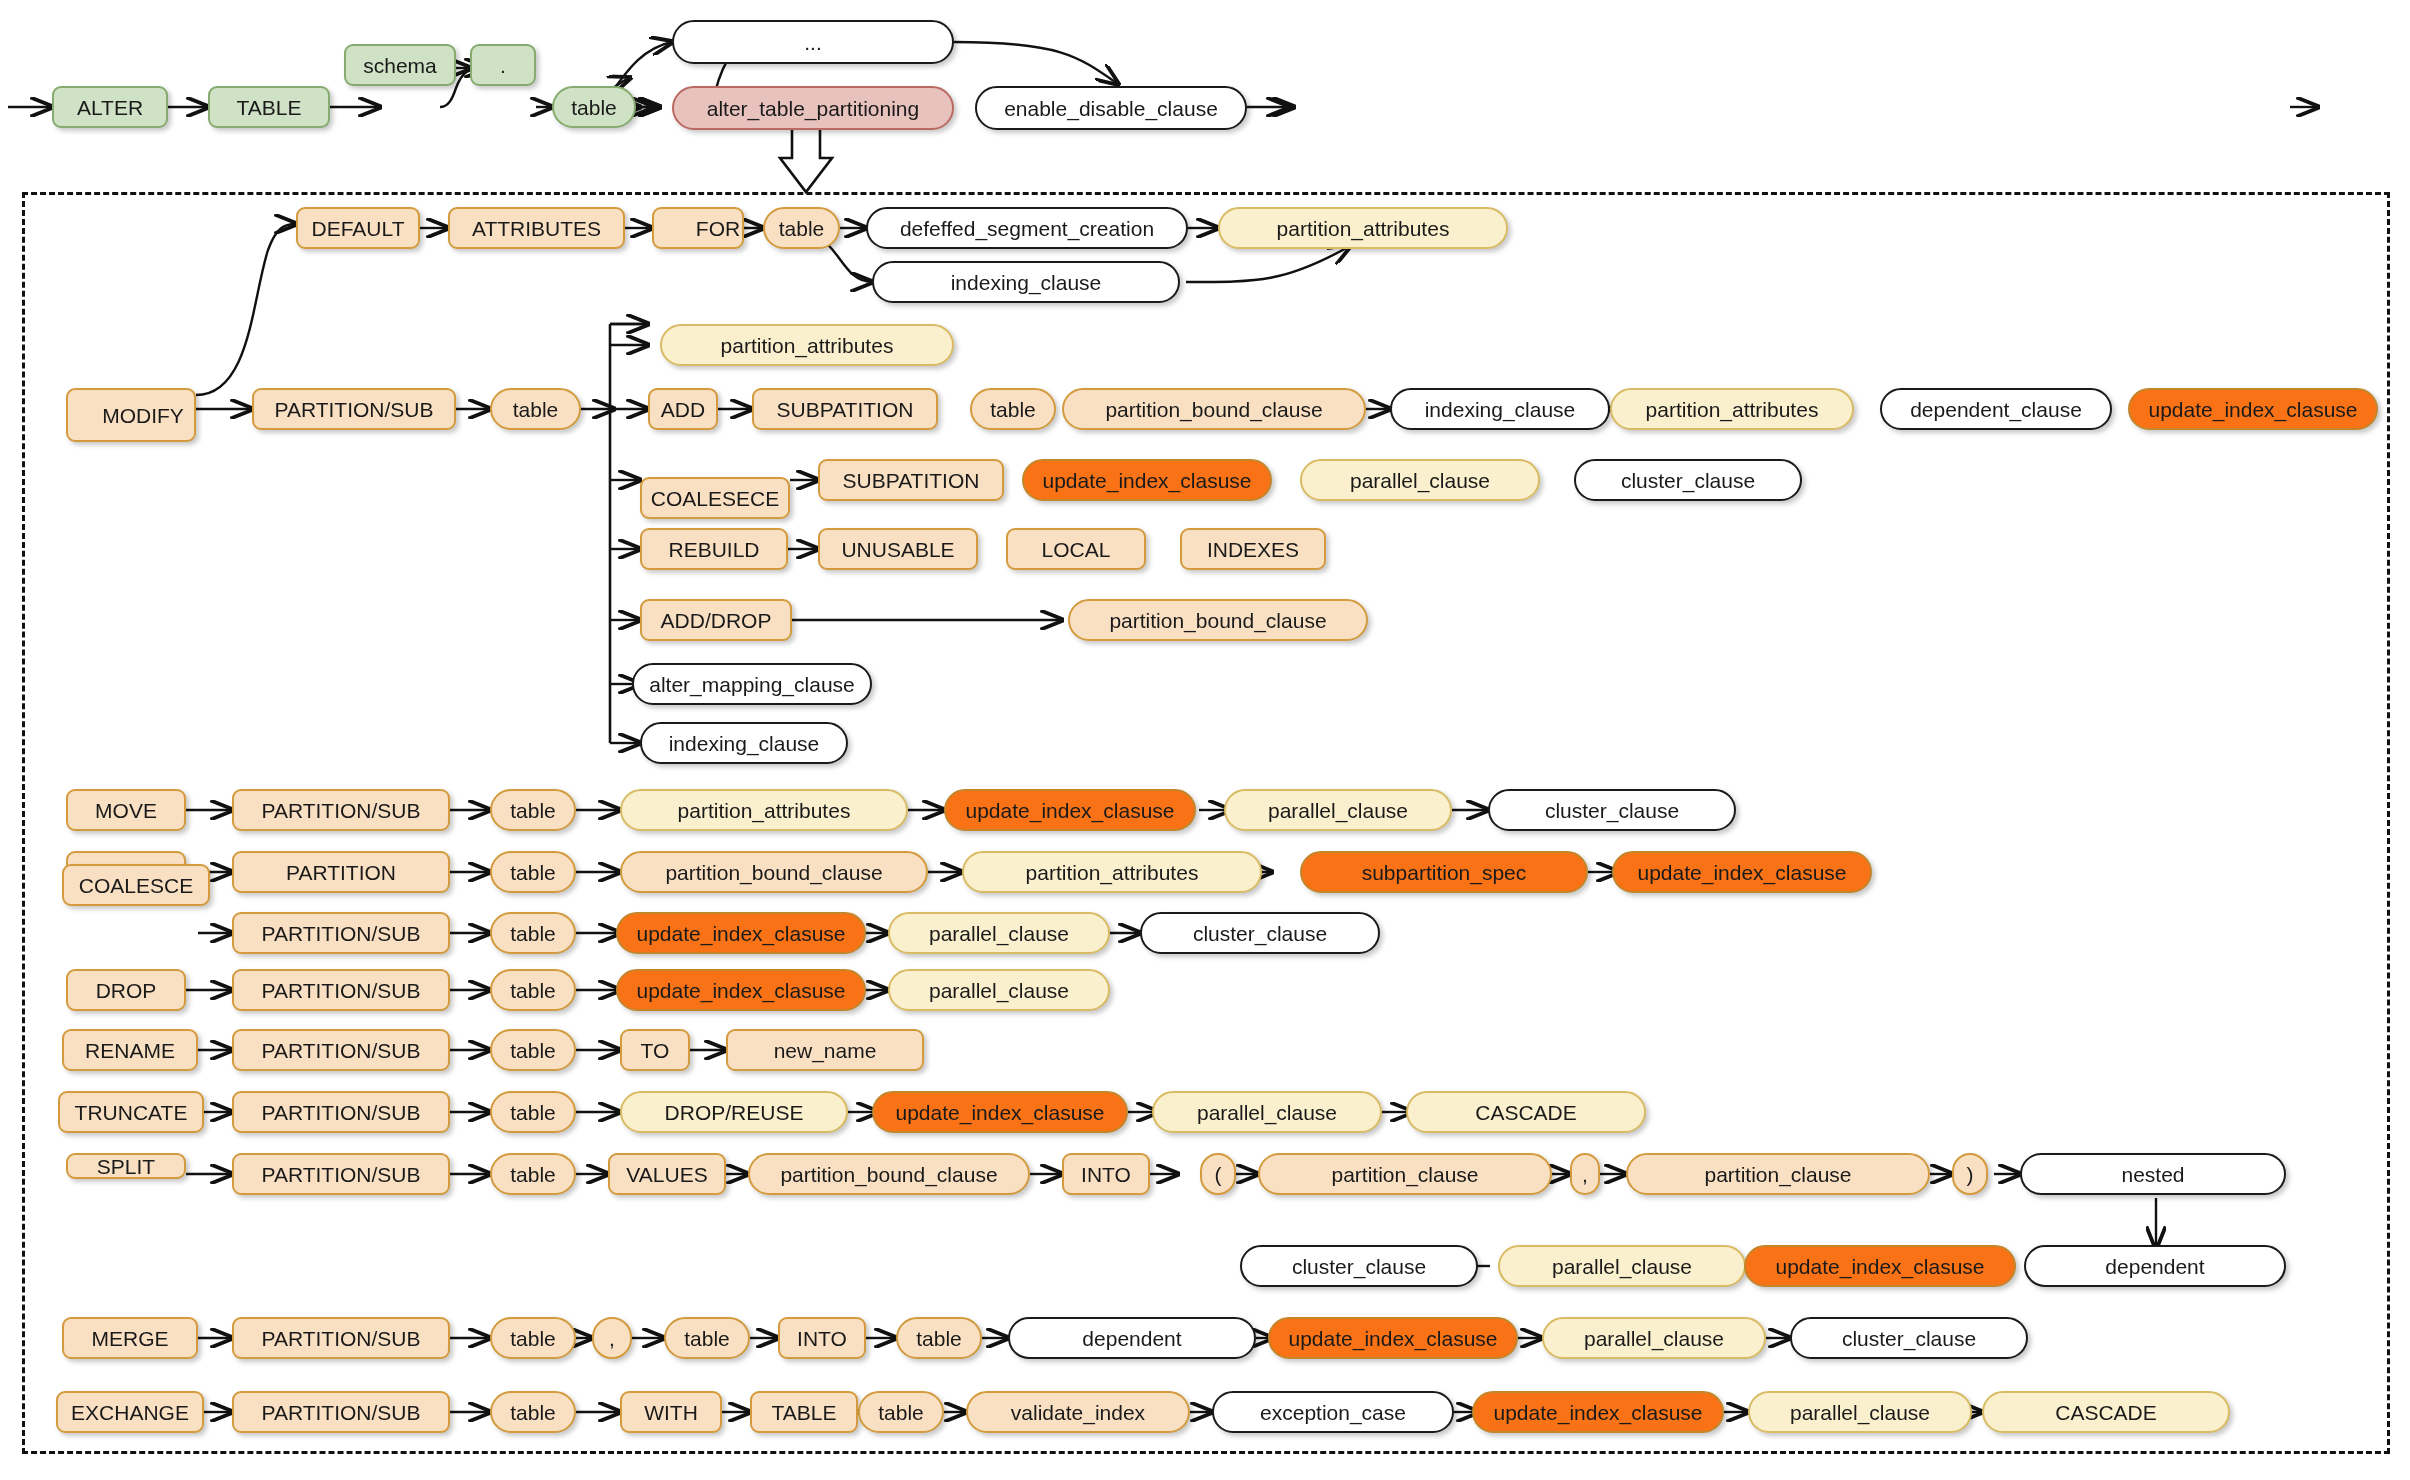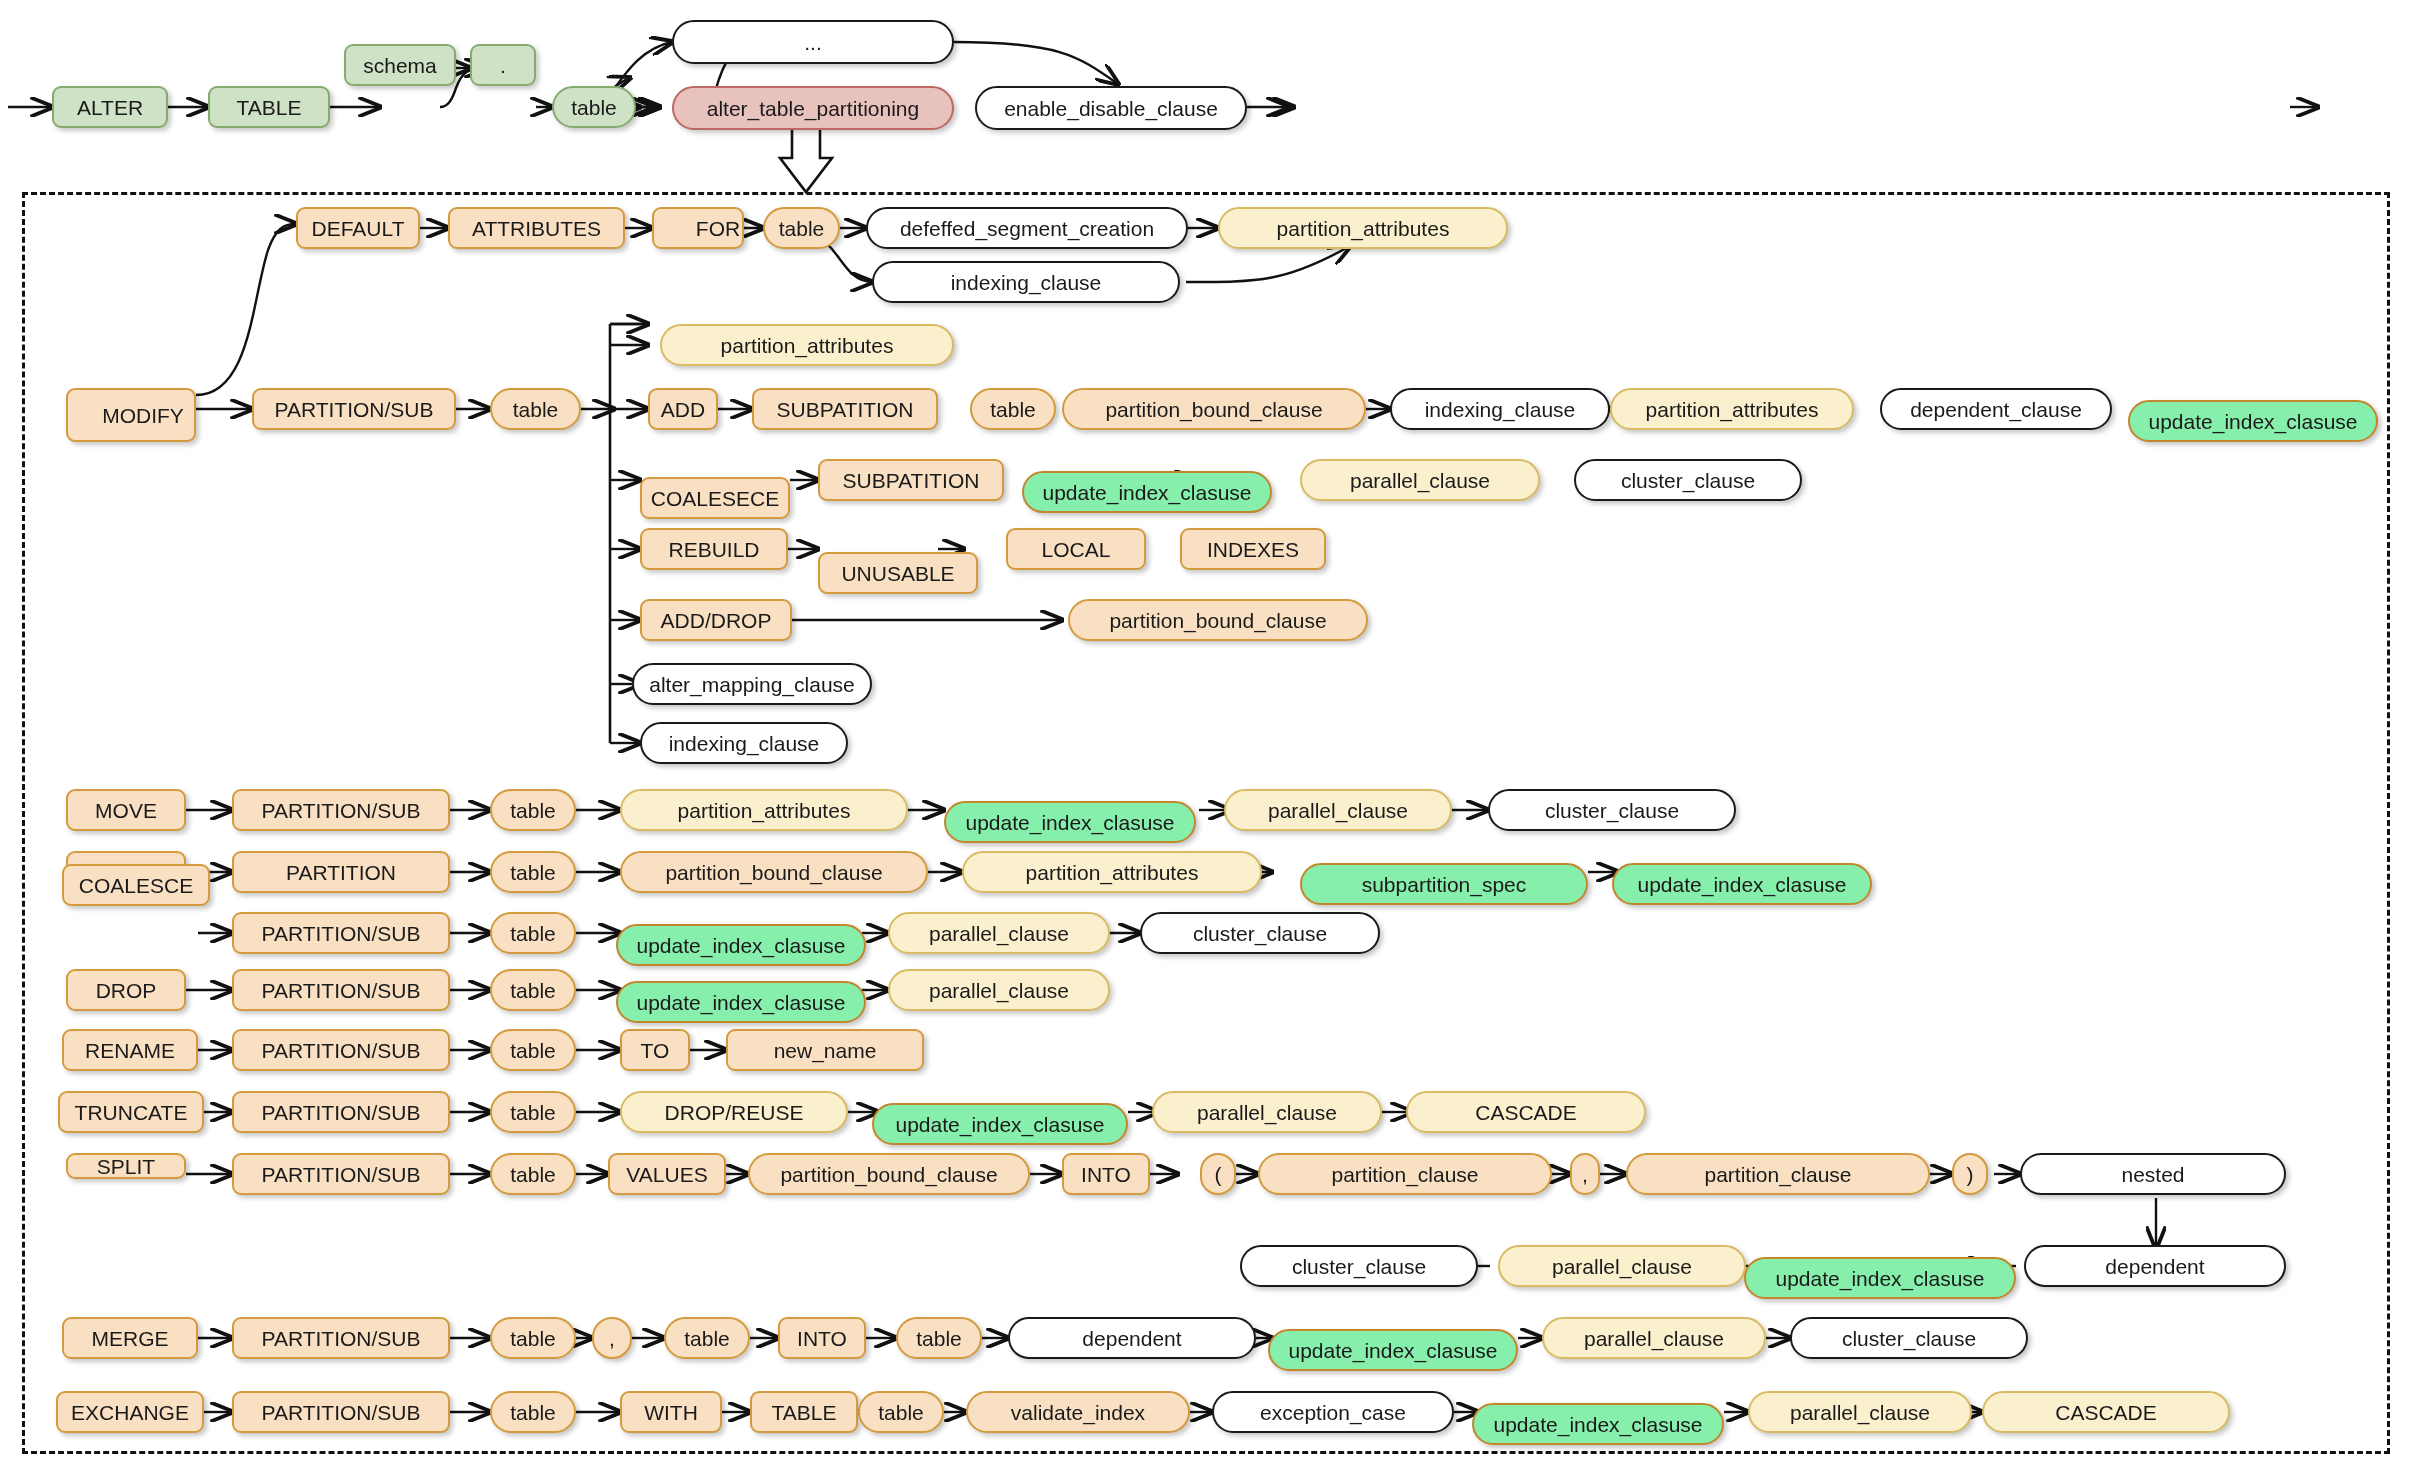--- a/index.html
+++ b/index.html
@@ -28,21 +28,21 @@
   }
   
   .kw{border-radius:9px;text-align:center;}
   
   .rr{border-radius:999px;}
 
   
   .green{background:#cfe2c5;border-color:#86ab6e;}
   .red{background:#e8c2bd;border-color:#bb6a62;}
   .peach{background:#fae0c3;border-color:#d39b3e;}
-  .peach2{background:#86efac;border-color:#c4862b;margin-top:12px;}
+  .peach2{background:#f97316;border-color:#c4862b;}
   .cream{background:#fbf0cd;border-color:#d9bb63;}
   .plain{background:#ffffff;border-color:#1a1a1a;}
 
   .dashbox{
     position:absolute;
     border:3px dashed #111;
     box-sizing:border-box;
     background:transparent;
     z-index:1;
   }
@@ -270,21 +270,21 @@
   <div class="node rr plain" style="left:1880px;top:388px;width:232px;height:42px;">dependent_clause</div>
   <div class="node rr peach2" style="left:2128px;top:388px;width:250px;height:42px;">update_index_clasuse</div>
 
   <div class="node kw peach" style="left:640px;top:477px;width:150px;height:42px;">COALESECE</div>
   <div class="node kw peach" style="left:818px;top:459px;width:186px;height:42px;">SUBPATITION</div>
   <div class="node rr peach2" style="left:1022px;top:459px;width:250px;height:42px;">update_index_clasuse</div>
   <div class="node rr cream" style="left:1300px;top:459px;width:240px;height:42px;">parallel_clause</div>
   <div class="node rr plain" style="left:1574px;top:459px;width:228px;height:42px;">cluster_clause</div>
 
   <div class="node kw peach" style="left:640px;top:528px;width:148px;height:42px;">REBUILD</div>
-  <div class="node kw peach" style="left:818px;top:528px;width:160px;height:42px;margin-top:24px;">UNUSABLE</div>
+  <div class="node kw peach" style="left:818px;top:528px;width:160px;height:42px;">UNUSABLE</div>
   <div class="node kw peach" style="left:1006px;top:528px;width:140px;height:42px;">LOCAL</div>
   <div class="node kw peach" style="left:1180px;top:528px;width:146px;height:42px;">INDEXES</div>
 
   <div class="node kw peach" style="left:640px;top:599px;width:152px;height:42px;">ADD/DROP</div>
   <div class="node rr peach" style="left:1068px;top:599px;width:300px;height:42px;">partition_bound_clause</div>
 
   <div class="node rr plain" style="left:632px;top:663px;width:240px;height:42px;">alter_mapping_clause</div>
 
   <div class="node rr plain" style="left:640px;top:722px;width:208px;height:42px;">indexing_clause</div>
 

